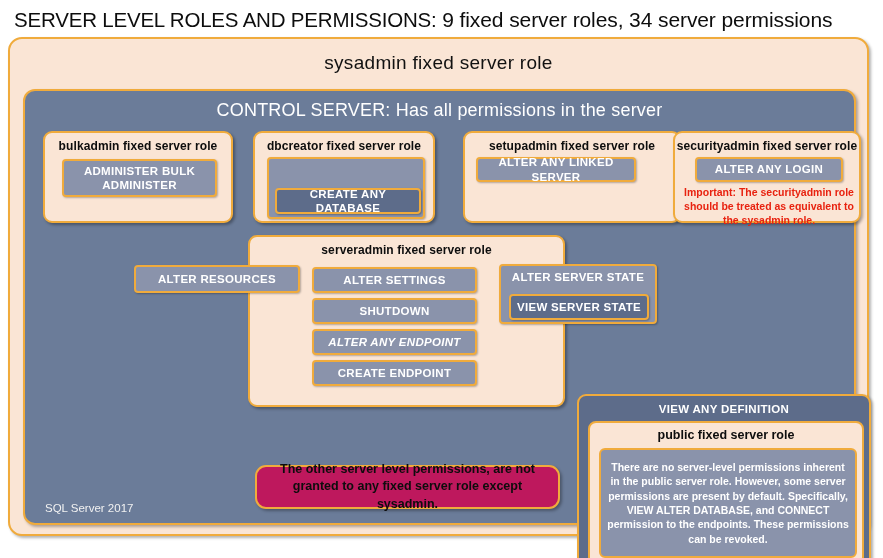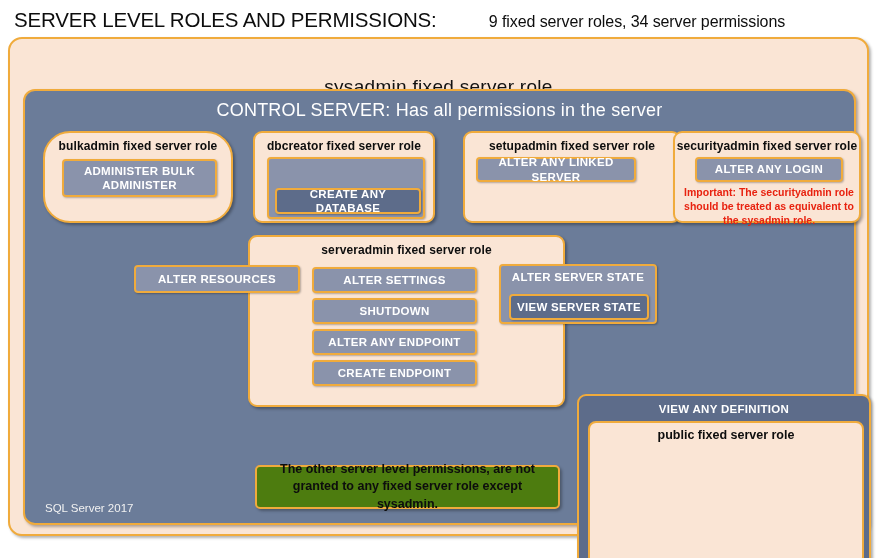--- a/index.html
+++ b/index.html
@@ -19,23 +19,22 @@
     left: 14px; top: 8px;
     width: 860px; height: 26px;
     white-space: nowrap;
     color: #0d0d0d;
   }
   #title-strong {
     font-size: 20.5px;
     letter-spacing: -0.2px;
   }
   #title-rest {
-    font-size: 16px;
+    font-size: 21px;
     letter-spacing: -0.1px;
-    margin-left: 48px;
   }
 
   
   #sysadmin-frame {
     position: absolute;
     left: 8px; top: 37px;
     width: 861px; height: 499px;
     background: #fae5d5;
     border: 2px solid #f0ab3c;
     border-radius: 14px;
@@ -43,21 +42,20 @@
     box-shadow: 2px 2px 3px rgba(0,0,0,0.30);
   }
   #sysadmin-label {
     position: absolute;
     left: 0; top: 13px;
     width: 100%;
     text-align: center;
     font-size: 19px;
     color: #111111;
     letter-spacing: 0.3px;
-    margin-top: 24px;
   }
 
   
   #control-server-panel {
     position: absolute;
     left: 13px; top: 50px;
     width: 833px; height: 436px;
     background: #6b7c99;
     border: 2px solid #f0ab3c;
     border-radius: 12px;
@@ -127,23 +125,23 @@
   .note-red {
     position: absolute;
     text-align: center;
     color: #e8220f;
     font-size: 10.5px;
     font-weight: bold;
     line-height: 1.32;
   }
   .note-peach {
     position: absolute;
-    background: #4d7c0f;
-    border: 2px solid #f0ab3c;
-    border-radius: 5px;
+    background: #be185d;
+    border: 2px solid #f0ab3c;
+    border-radius: 11px;
     box-sizing: border-box;
     color: #0d0d0d;
     font-size: 12.5px;
     font-weight: bold;
     text-align: center;
     line-height: 1.38;
     display: flex;
     align-items: center;
     justify-content: center;
     padding: 0 8px;
@@ -216,21 +214,21 @@
 </div>
 
 <div id="sysadmin-frame">
 
   <div id="sysadmin-label">sysadmin  fixed  server  role</div>
 
   <div id="control-server-panel">
 
     <div id="control-server-label">CONTROL SERVER: Has all permissions in the server</div>
 
-    <div class="role-card" style="left:18px; top:40px; width:190px; height:92px;border-radius:27px;">
+    <div class="role-card" style="left:18px; top:40px; width:190px; height:92px;">
       <div class="role-title">bulkadmin  fixed server role</div>
       <div class="perm two-line" style="left:17px; top:26px; width:155px; height:38px;">
         <span>ADMINISTER  BULK</span>
         <span>ADMINISTER</span>
       </div>
     </div>
 
     <div class="role-card" style="left:228px; top:40px; width:182px; height:92px;padding-left:28px;">
       <div class="role-title">dbcreator fixed server role</div>
       <div class="perm" style="left:12px; top:24px; width:158px; height:62px; align-items:flex-end; padding-top:4px;">
@@ -258,21 +256,21 @@
 
 
     <div class="role-card" style="left:223px; top:144px; width:317px; height:172px;">
       <div class="role-title">serveradmin fixed server role</div>
       <div class="perm" style="left:62px; top:30px; width:165px; height:26px;">
         <span>ALTER SETTINGS</span>
       </div>
       <div class="perm" style="left:62px; top:61px; width:165px; height:26px;">
         <span>SHUTDOWN</span>
       </div>
-      <div class="perm" style="left:62px; top:92px; width:165px; height:26px;">
+      <div class="perm" style="left:62px; top:92px; width:165px; height:26px;font-style:italic;">
         <span>ALTER ANY ENDPOINT</span>
       </div>
       <div class="perm" style="left:62px; top:123px; width:165px; height:26px;">
         <span>CREATE  ENDPOINT</span>
       </div>
     </div>
 
 
     <div class="perm" style="left:109px; top:174px; width:166px; height:28px; z-index:5;">
       <span>ALTER RESOURCES</span>
@@ -284,19 +282,20 @@
         <span>VIEW SERVER STATE</span>
       </div>
     </div>
 
     <div class="note-peach" style="left:230px; top:374px; width:305px; height:44px;">The other server level permissions,  are not granted to any fixed server role except sysadmin.</div>
 
     <div id="view-any-definition-box" style="left:552px; top:303px;">
       <div id="view-any-definition-label">VIEW ANY DEFINITION</div>
       <div id="public-role-card">
         <div id="public-role-title">public  fixed server role</div>
+        <div id="public-role-note">There are no server-level permissions inherent in the public server role. However, some server permissions are present by default. Specifically, VIEW ALTER DATABASE, and CONNECT permission to the endpoints. These permissions can be revoked.</div>
       </div>
     </div>
 
     <div id="footer-label">SQL Server 2017</div>
 
   </div>
 </div>
 
 </body></html>

